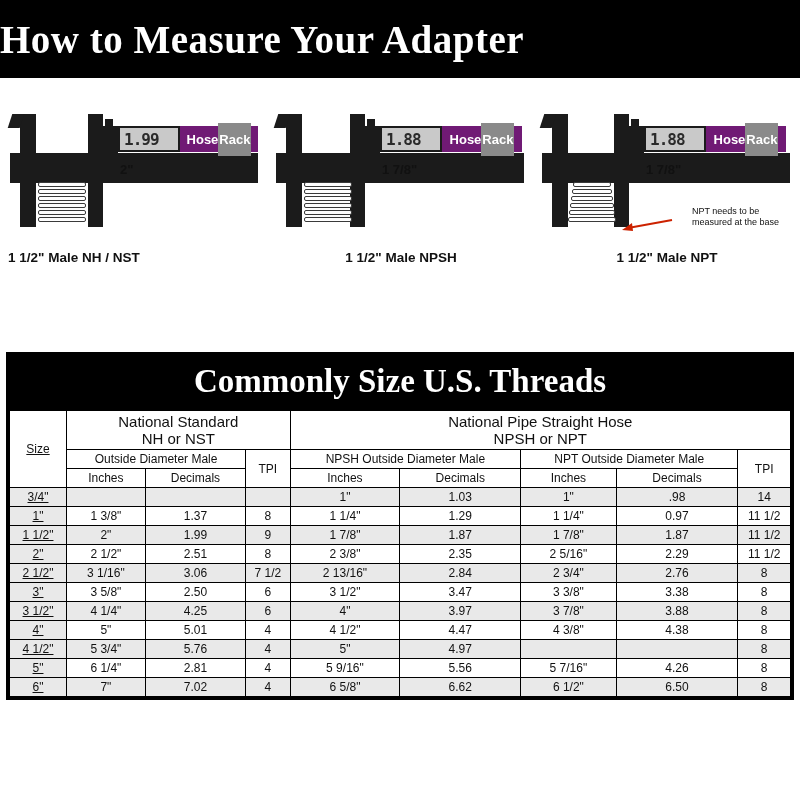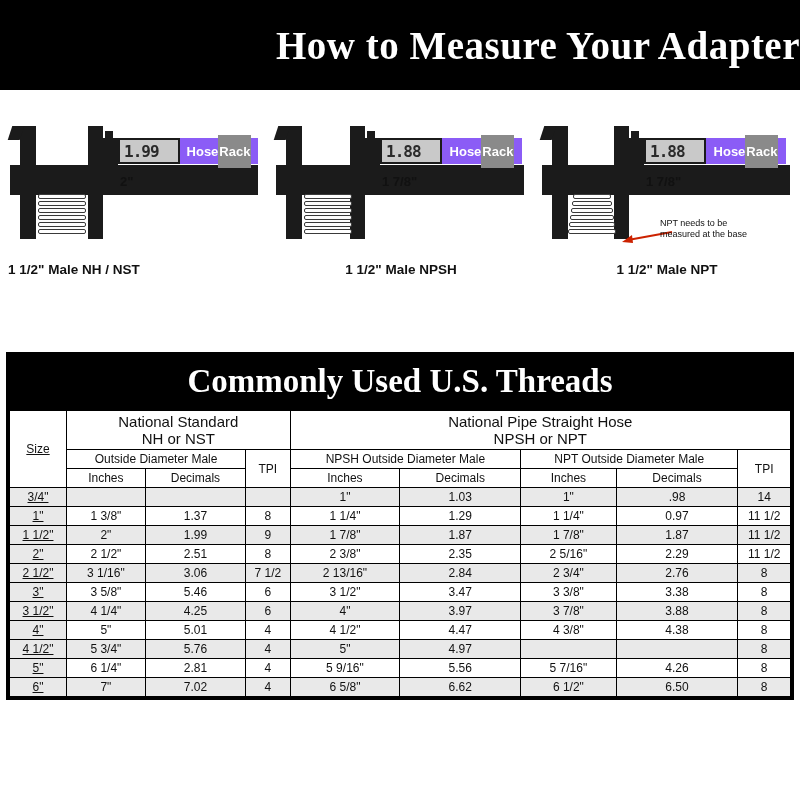--- a/index.html
+++ b/index.html
@@ -11,24 +11,24 @@
     width: 800px;
     height: 800px;
     font-family: "Liberation Sans", sans-serif;
     position: relative;
     overflow: hidden;
   }
 
   
   .top-banner {
     background: #000000;
-    height: 90px;
+    height: 78px;
     display: flex;
     align-items: center;
-    justify-content: flex-end;
+    justify-content: flex-start;
   }
   .top-banner h1 {
     color: #ffffff;
     font-size: 39px;
     font-weight: bold;
     margin: 0;
     letter-spacing: 0.5px;
     font-family: "Liberation Serif", serif;
   }
 
@@ -136,21 +136,21 @@
     font-family: "DejaVu Sans Mono", monospace;
     font-size: 16px;
     font-weight: bold;
     color: #2a2a2a;
     letter-spacing: -1px;
   }
   .brand {
     position: absolute;
     top: 20px;
     height: 26px;
-    background: #8b5cf6;
+    background: #701a75;
     display: flex;
     align-items: center;
     justify-content: center;
     padding: 0 4px;
     box-sizing: border-box;
   }
   .brand .b1 { color:#ffffff; font-size:13px; font-weight:bold; font-family:"Liberation Sans", sans-serif;}
   .brand .b2 { color:#ffffff; font-size:13px; font-weight:bold; background:#8a8a8a; padding:9px 1px; font-family:"Liberation Sans", sans-serif;}
 
   
@@ -330,29 +330,29 @@
         <div class="thread" style="top:14px; left:3px; width:42px;"></div>
         <div class="thread" style="top:21px; left:2px; width:44px;"></div>
         <div class="thread" style="top:28px; left:1px; width:46px;"></div>
         <div class="thread" style="top:35px; left:0px; width:48px;"></div>
       </div>
       <div class="dim-label" style="left:104px; top:56px;">1 7/8"</div>
       <svg style="position:absolute; left:78px; top:108px;" width="56" height="22">
         <line x1="52" y1="6" x2="8" y2="14" stroke="#cc2200" stroke-width="2"></line>
         <polygon points="2,16 12,9 13,17" fill="#cc2200"></polygon>
       </svg>
-      <div class="note" style="left:118px; top:100px;">NPT needs to be measured at the base</div>
+      <div class="note" style="left:150px; top:100px;">NPT needs to be measured at the base</div>
     </div>
     <div class="caption">1 1/2" Male NPT</div>
   </div>
 
 </div>
 
 <div class="table-section">
-  <div class="table-title">Commonly Used U.S. Threads</div>
+  <div class="table-title">Commonly Size U.S. Threads</div>
 
   <table class="threads">
     <thead>
       <tr>
         <th rowspan="3" class="col-size">Size</th>
         <th colspan="3" class="hdr-group">
           <div>National Standard</div>
           <div>NH or NST</div>
         </th>
         <th colspan="5" class="hdr-group">
@@ -428,21 +428,21 @@
           <td>7 1/2</td>
           <td>2 13/16"</td>
           <td>2.84</td>
           <td>2 3/4"</td>
           <td>2.76</td>
           <td>8</td>
         </tr>
         <tr>
           <td class="size-cell col-size">3"</td>
           <td>3 5/8"</td>
-          <td>5.46</td>
+          <td>2.50</td>
           <td>6</td>
           <td>3 1/2"</td>
           <td>3.47</td>
           <td>3 3/8"</td>
           <td>3.38</td>
           <td>8</td>
         </tr>
         <tr class="alt">
           <td class="size-cell col-size">3 1/2"</td>
           <td>4 1/4"</td>

